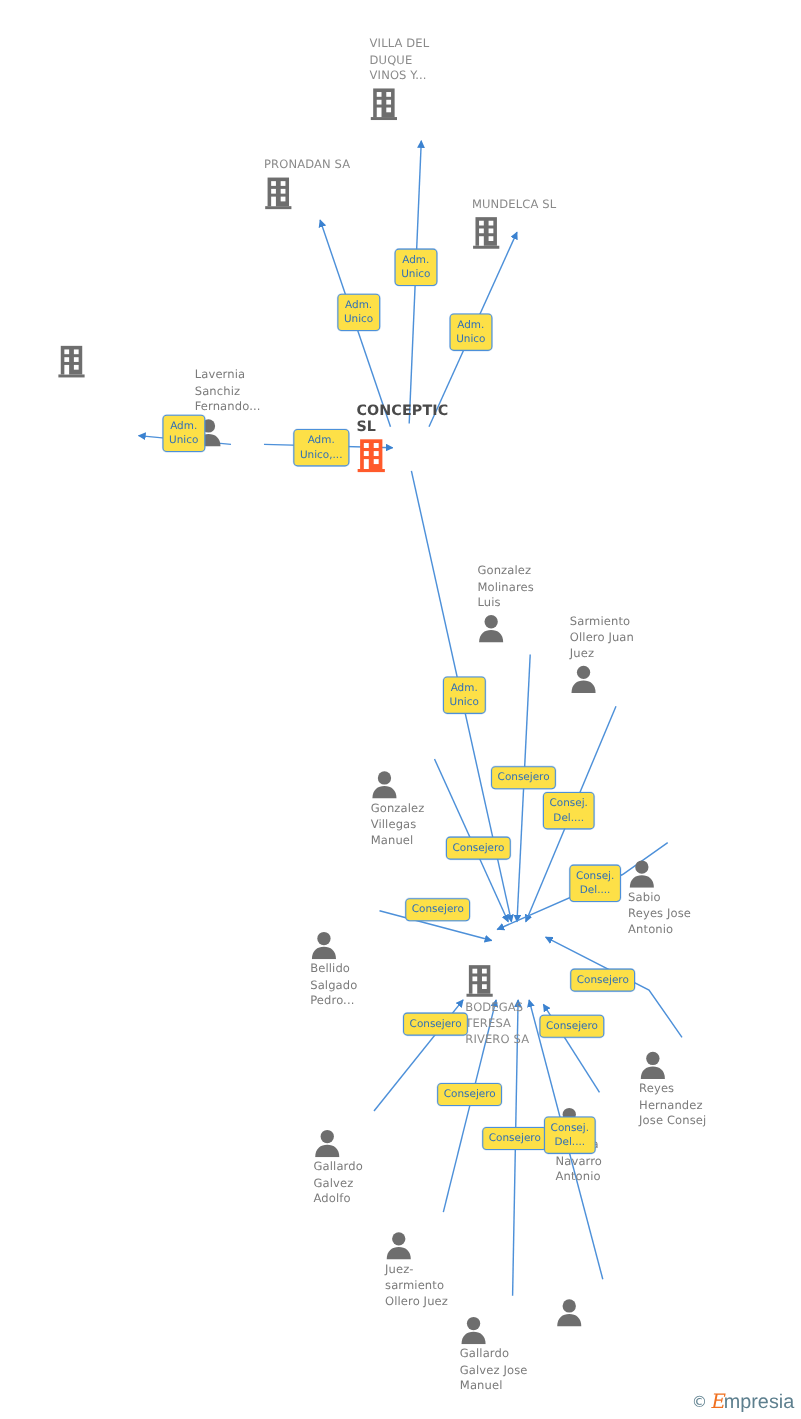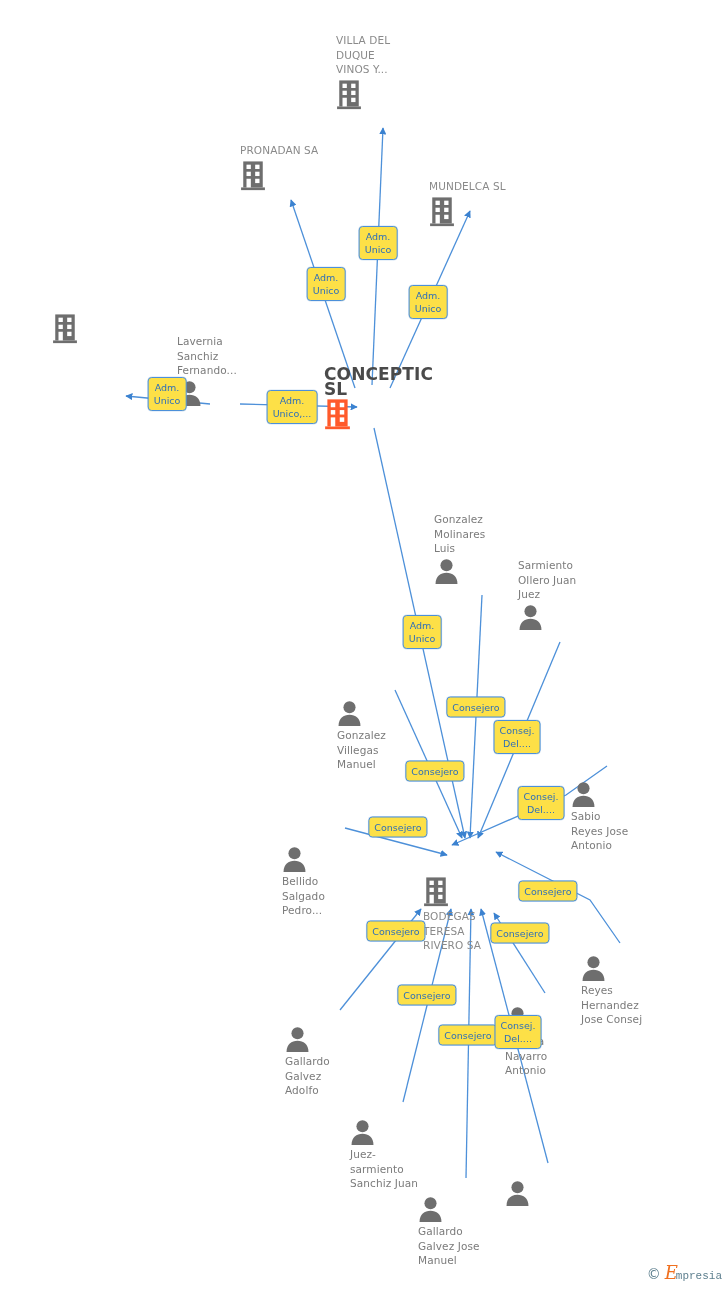--- a/index.html
+++ b/index.html
@@ -35,21 +35,21 @@
   .node-label {
     font-size: 10.5px;
     line-height: 14.5px;
     color: #7b7b7b;
     letter-spacing: 0.1px;
     white-space: pre-line;
   }
   .node-label.company-main {
     color: #4a4a4a;
     font-weight: bold;
-    font-size: 17px;
+    font-size: 13px;
   }
   .node-label.company {
     color: #8a8a8a;
   }
   .node-icon {
     margin: 2px auto 0 auto;
     line-height: 0;
   }
   .node.below .node-icon {
     margin: 0 auto 2px auto;
@@ -85,22 +85,22 @@
   }
   .watermark .wm-e {
     color: #f07020;
     font-family: "DejaVu Serif", serif;
     font-style: italic;
     font-size: 18px;
     line-height: 18px;
   }
   .watermark .wm-rest {
     color: #5d7f8e;
-    font-family: Liberation Mono, monospace;
-    font-size: 11px;
+    font-family: Liberation Sans, sans-serif;
+    font-size: 18px;
     line-height: 15px;
     margin-left: -2px;
   }
 </style>
 </head>
 <body>
 
 <div id="graph">
 
   <svg id="edge-layer" viewBox="0 0 728 1290" width="728" height="1290" xmlns="http://www.w3.org/2000/svg">
@@ -293,21 +293,21 @@
 Navarro
 Antonio</div>
       </div>
       <div class="node below" style="left: 398px; top: 1119px;">
         <div class="node-icon"><svg width="25" height="26" viewBox="0 0 26 27" xmlns="http://www.w3.org/2000/svg">
             <circle cx="13" cy="7.5" r="6.3" fill="#6e6e6e"></circle>
             <path d="M1.6 27 C1.6 18.6 6.8 15.2 13 15.2 C19.2 15.2 24.4 18.6 24.4 27 Z" fill="#6e6e6e"></path>
           </svg></div>
         <div class="node-label person">Juez-
 sarmiento
-Sanchiz Juan</div>
+Ollero Juez</div>
       </div>
       <div class="node below" style="left: 466px; top: 1196px;">
         <div class="node-icon"><svg width="25" height="26" viewBox="0 0 26 27" xmlns="http://www.w3.org/2000/svg">
             <circle cx="13" cy="7.5" r="6.3" fill="#6e6e6e"></circle>
             <path d="M1.6 27 C1.6 18.6 6.8 15.2 13 15.2 C19.2 15.2 24.4 18.6 24.4 27 Z" fill="#6e6e6e"></path>
           </svg></div>
         <div class="node-label person">Gallardo
 Galvez Jose
 Manuel</div>
       </div>

